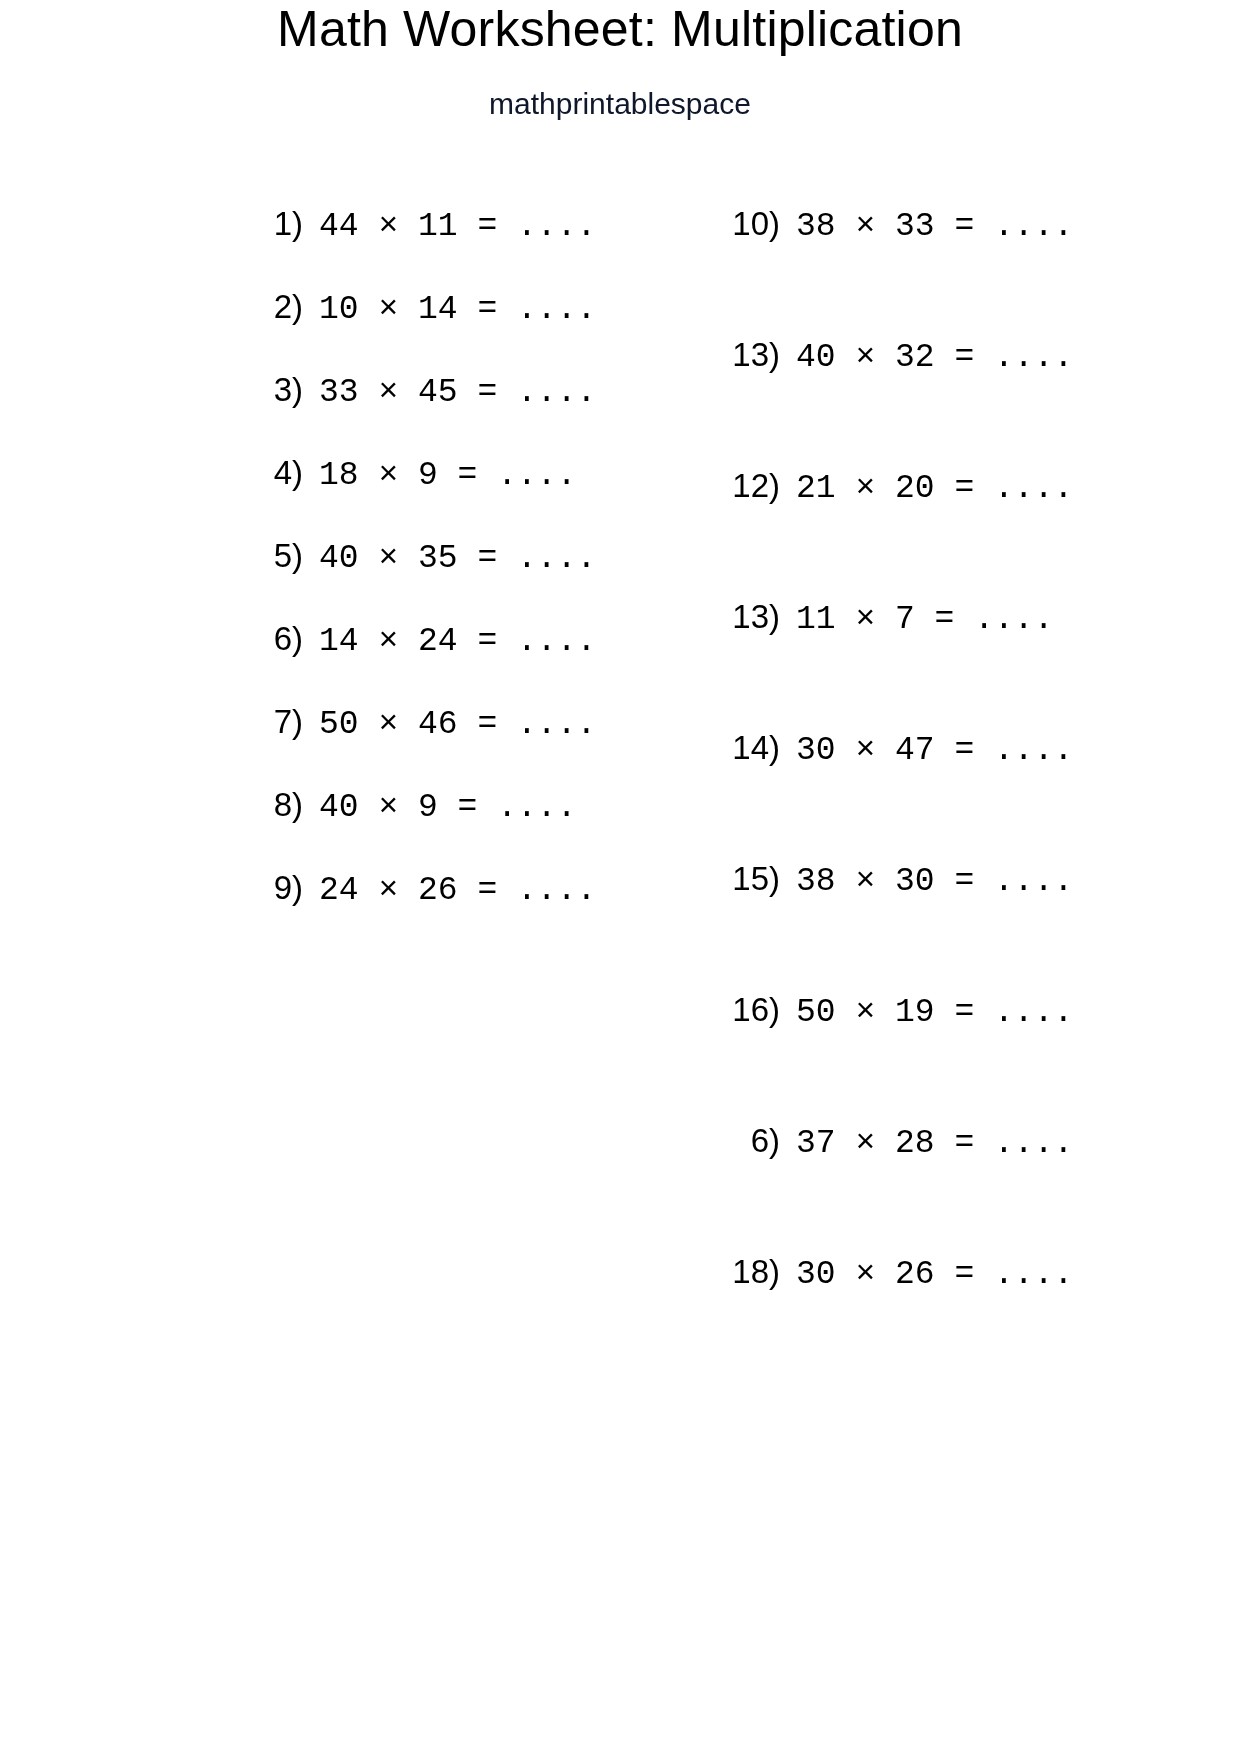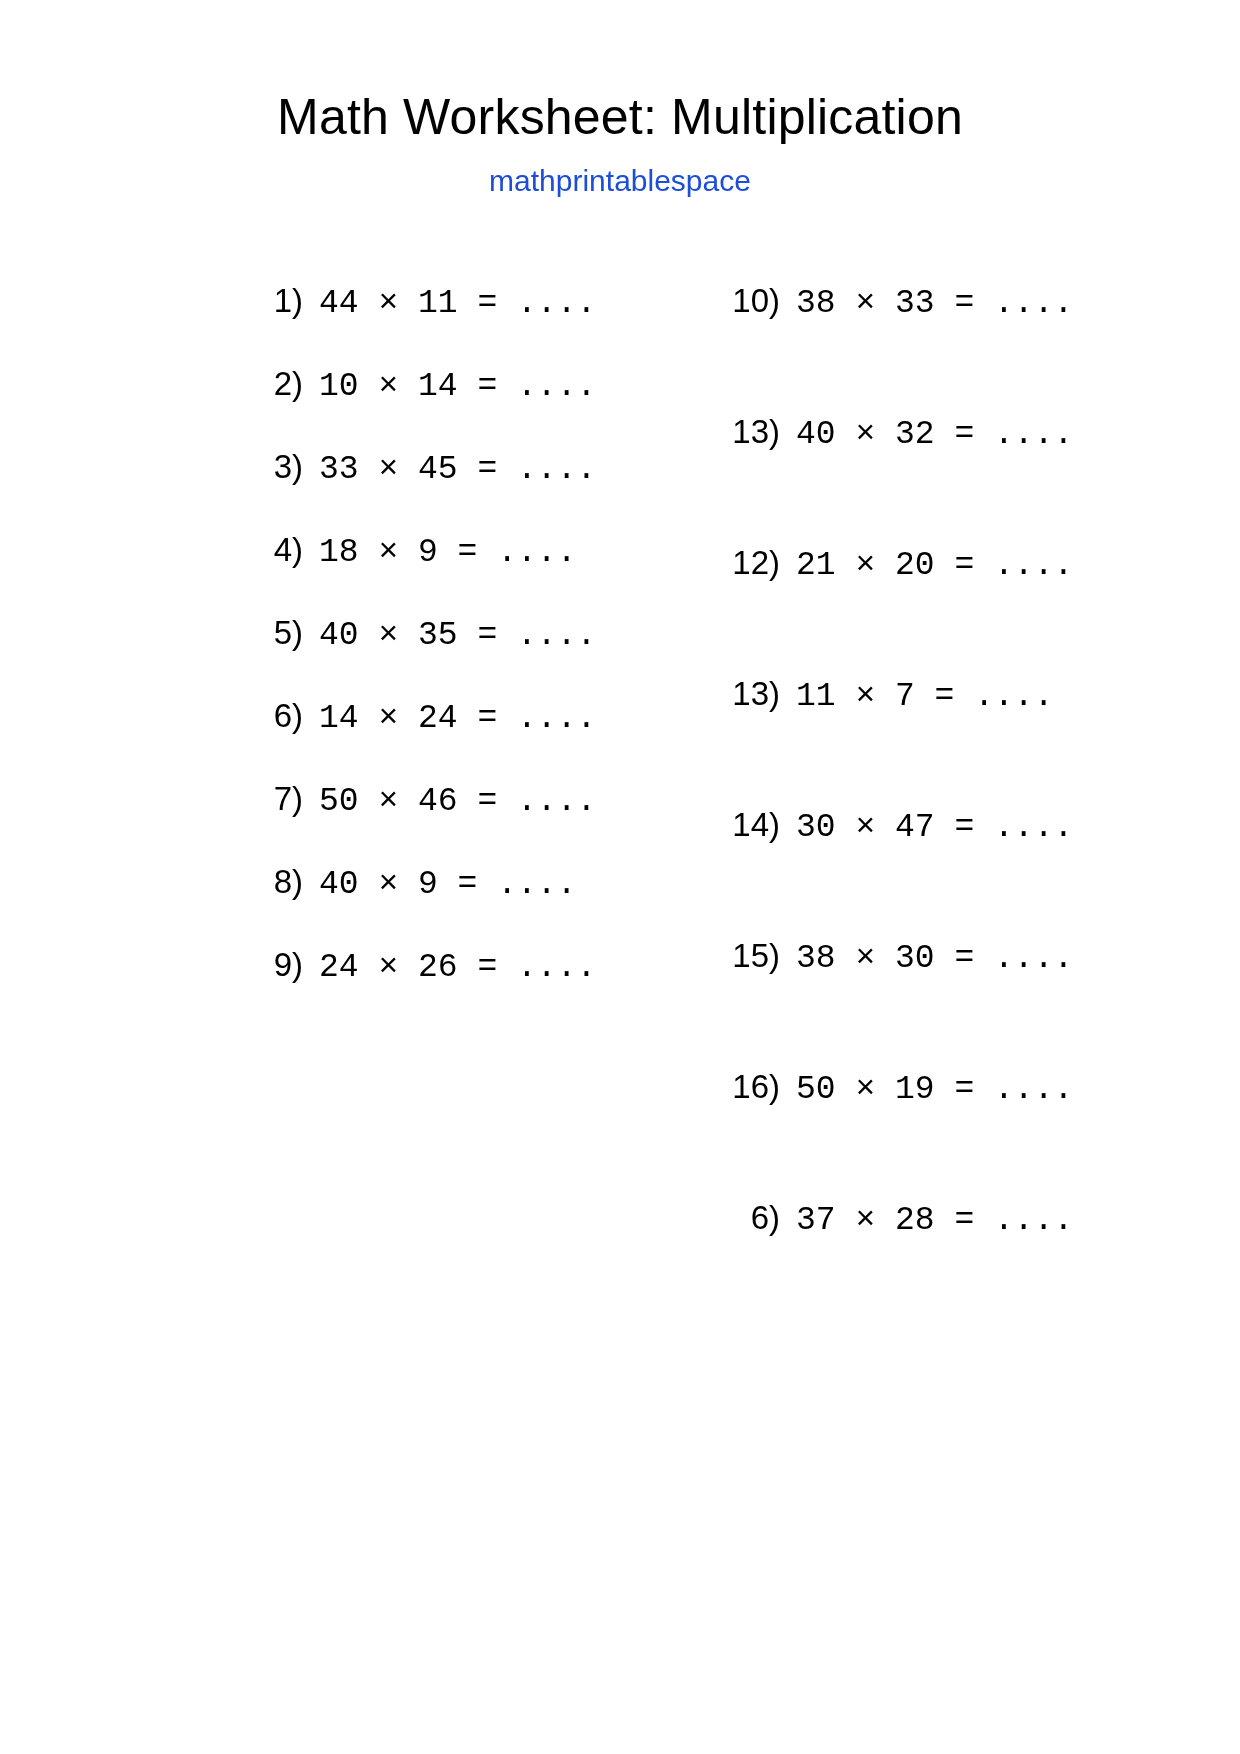--- a/index.html
+++ b/index.html
@@ -21,28 +21,27 @@
     box-sizing: border-box;
     padding: 0;
     position: relative;
   }
   .title {
     text-align: center;
     font-size: 50px;
     font-weight: normal;
     color: #000000;
     margin: 0;
-    padding-top: 88px;
     letter-spacing: 0.2px;
   }
   .subtitle {
     text-align: center;
     font-size: 30px;
-    color: #1d4ed8;
-    margin: 0;
+    color: #0f172a;
+    margin: 11px;
     padding-top: 18px;
   }
   .problems {
     margin-top: 86px;
     display: flex;
     justify-content: center;
     gap: 0px;
   }
   .column {
     display: flex;
@@ -154,16 +153,20 @@
         <span class="expr">38 × 30 = ....</span>
       </div>
       <div class="problem">
         <span class="num">16)</span>
         <span class="expr">50 × 19 = ....</span>
       </div>
       <div class="problem">
         <span class="num">6)</span>
         <span class="expr">37 × 28 = ....</span>
       </div>
+      <div class="problem">
+        <span class="num">18)</span>
+        <span class="expr">30 × 26 = ....</span>
+      </div>
     </div>
 
   </div>
 </div>
 
 </body></html>

